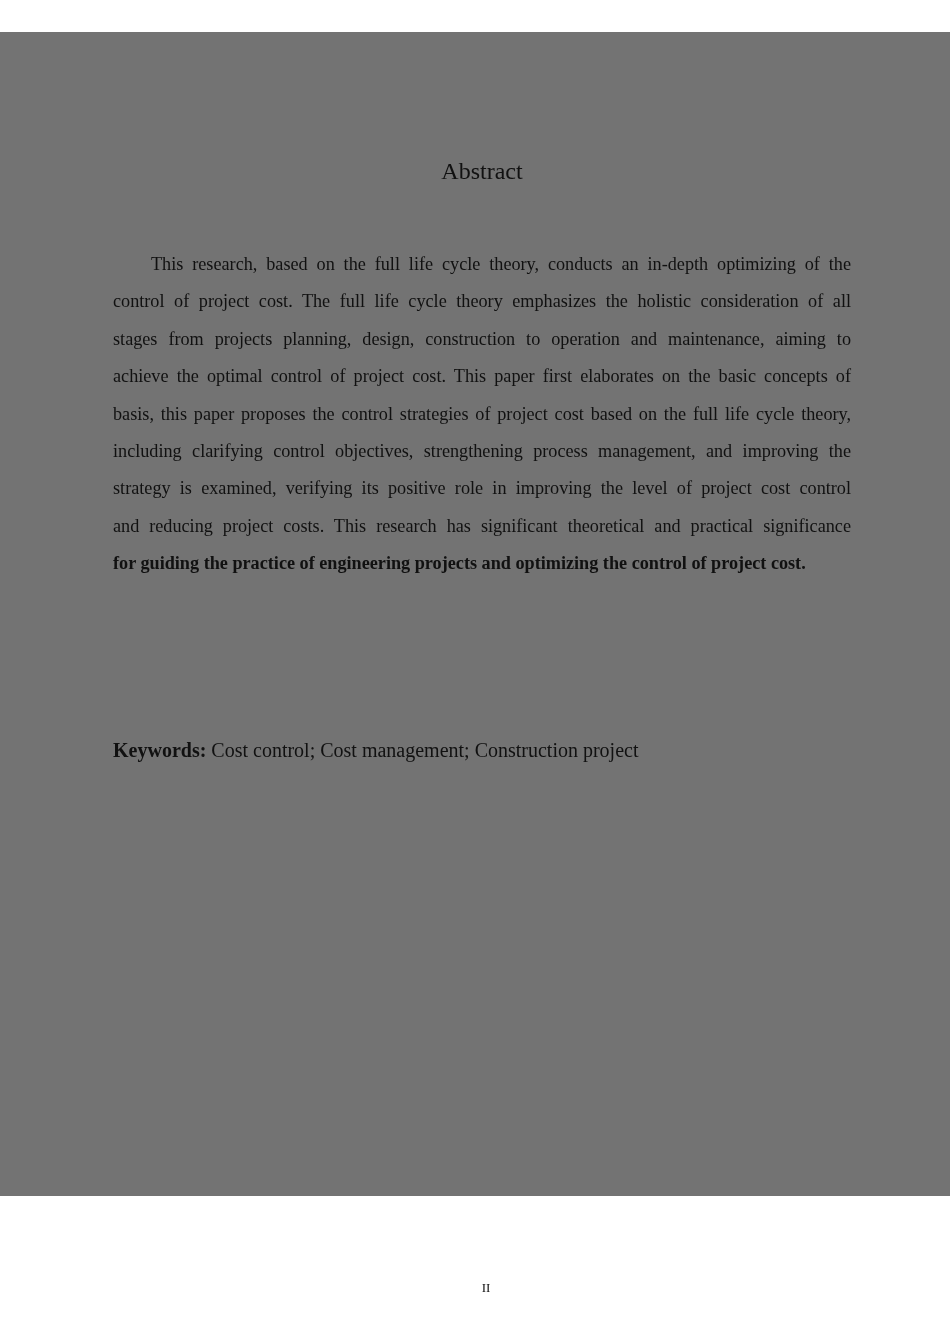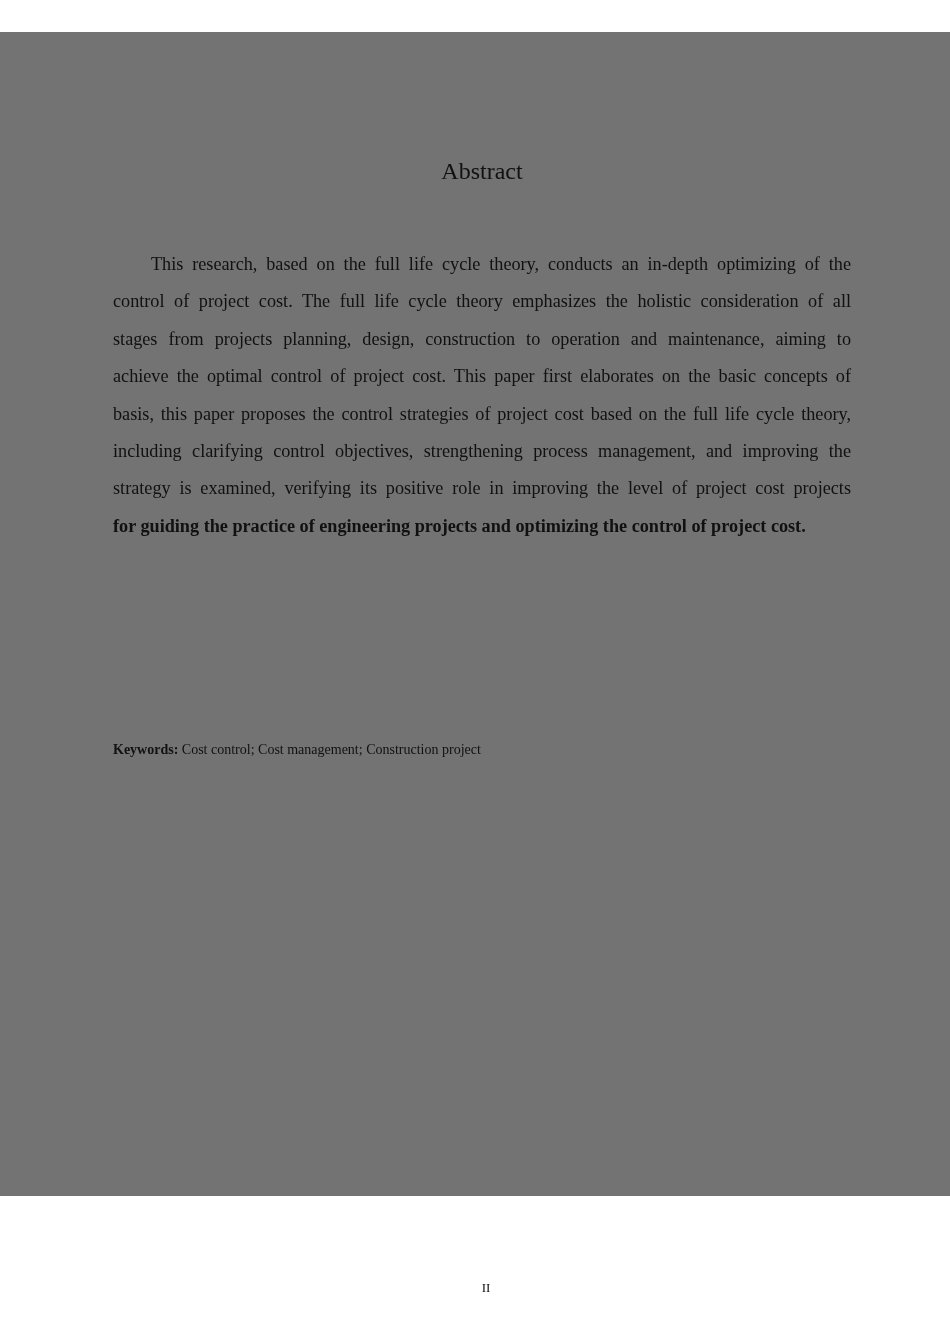--- a/index.html
+++ b/index.html
@@ -53,21 +53,21 @@
     padding-left: 38px;
   }
   .line.last {
     text-align-last: left;
     font-weight: bold;
   }
   .keywords {
     position: absolute;
     left: 113px;
     top: 704px;
-    font-size: 14px;
+    font-size: 20px;
     line-height: 28px;
     white-space: nowrap;
   }
   .keywords .kw-label {
     font-weight: bold;
   }
   .page-number {
     position: absolute;
     top: 1247px;
     left: 0;
@@ -83,21 +83,22 @@
 <div class="page">
   <h1 class="title">Abstract</h1>
 
   <div class="body-text">
     <span class="line first">This research, based on the full life cycle theory, conducts an in-depth optimizing of the</span>
     <span class="line">control of project cost. The full life cycle theory emphasizes the holistic consideration of all</span>
     <span class="line">stages from projects planning, design, construction to operation and maintenance, aiming to</span>
     <span class="line">achieve the optimal control of project cost. This paper first elaborates on the basic concepts of</span>
     <span class="line">basis, this paper proposes the control strategies of project cost based on the full life cycle theory,</span>
     <span class="line">including clarifying control objectives, strengthening process management, and improving the</span>
-    <span class="line">strategy is examined, verifying its positive role in improving the level of project cost projects</span>
+    <span class="line">strategy is examined, verifying its positive role in improving the level of project cost control</span>
+    <span class="line">and reducing project costs. This research has significant theoretical and practical significance</span>
     <span class="line last">for guiding the practice of engineering projects and optimizing the control of project cost.</span>
   </div>
 
   <div class="keywords">
     <span class="kw-label">Keywords:</span><span> Cost control; Cost management; Construction project</span>
   </div>
 
   <div class="page-number">II</div>
 </div>
 

